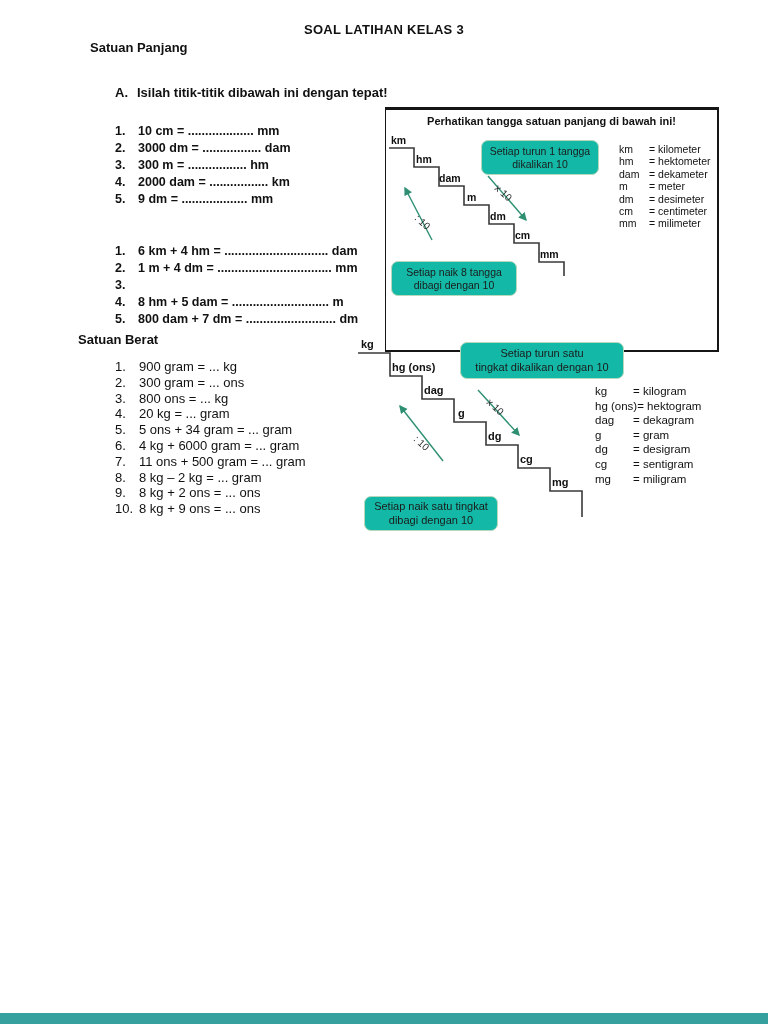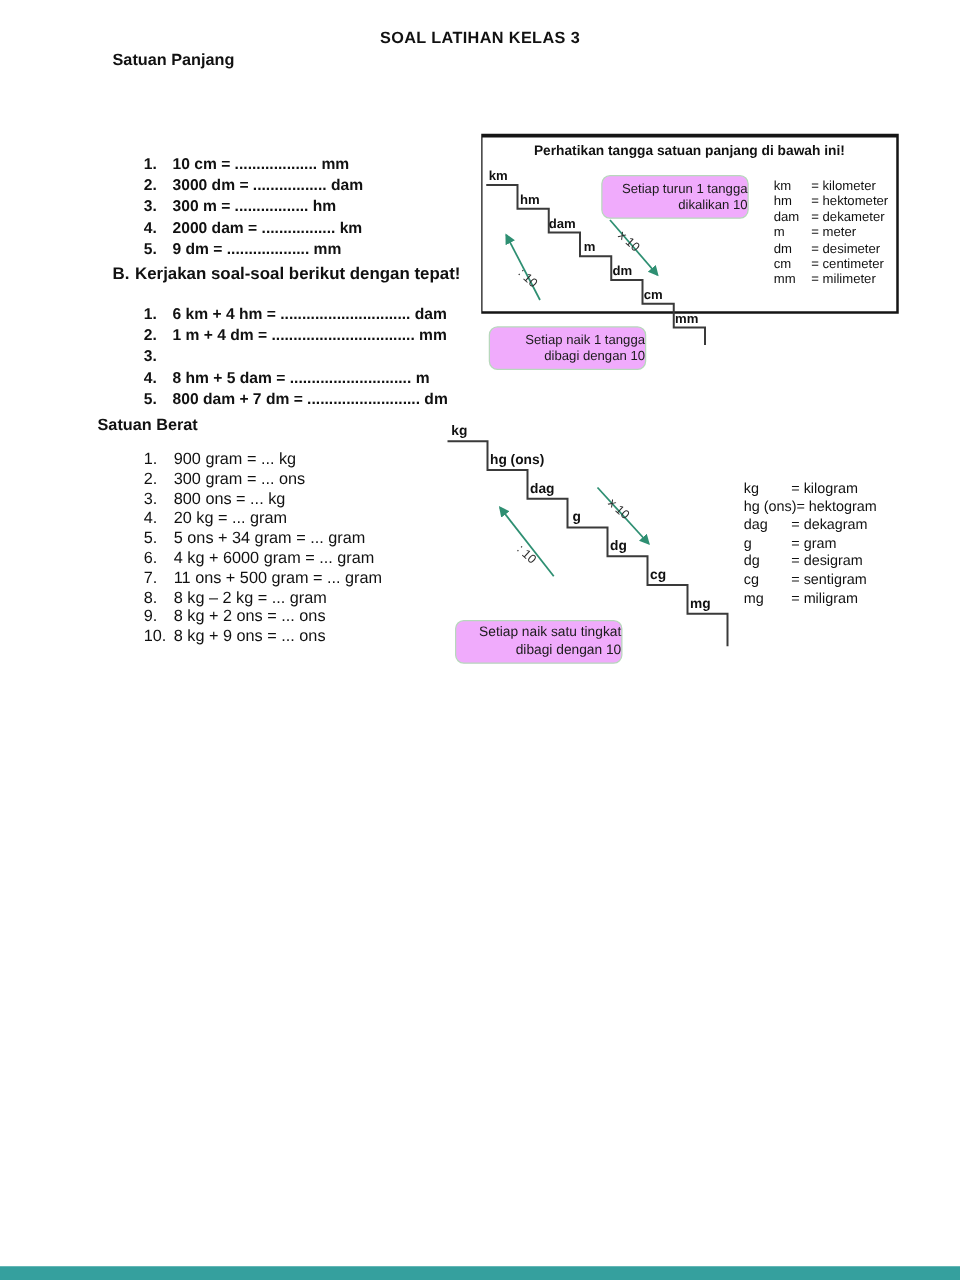--- a/index.html
+++ b/index.html
@@ -26,32 +26,32 @@
   .qlist { position:absolute; }
   .qlist .li { display:flex; }
   .qlist .num { flex:0 0 auto; width:23px; }
   #list-a { left:115px; top:123px; font-size:12.5px; font-weight:bold; line-height:17px; }
   #list-b { left:115px; top:243px; font-size:12.5px; font-weight:bold; line-height:17px; }
   #list-berat { left:115px; top:359px; font-size:13px; line-height:15.8px; }
   #list-berat .num { width:24px; }
 
   
   #ladder-box {
-    position:absolute; left:385px; top:107px; width:334px; height:144px;
+    position:absolute; left:385px; top:107px; width:334px; height:245px;
     background:#fff; border:1px solid #151515;
     border-top-width:3px; border-right-width:2px; border-bottom-width:2px;
   }
   #ladder-box .box-title {
     margin-top:5px; text-align:center; font-size:11px; font-weight:bold;
   }
   .ladder-svg { position:absolute; left:0; top:0; }
 
   .note {
-    position:absolute; background:#f0abfc; border:1px solid #b7d8bc; border-radius:7px;
-    display:flex; flex-direction:column; align-items:flex-end; justify-content:center;
+    position:absolute; background:#14b8a6; border:1px solid #b7d8bc; border-radius:7px;
+    display:flex; flex-direction:column; align-items:center; justify-content:center;
     text-align:center; color:#1b1b1b;
   }
   #note-down-p { left:95px;  top:30px;  width:118px; height:35px; font-size:10.5px; line-height:12.5px; }
   #note-up-p   { left:5px;   top:151px; width:126px; height:35px; font-size:10.5px; line-height:12.5px; }
 
   .legend { position:absolute; }
   .legend-row { display:flex; white-space:nowrap; }
   #legend-p { left:233px; top:33px; font-size:10.5px; line-height:12.4px; }
   #legend-p .lu { min-width:30px; }
   #legend-b { left:240px; top:51px; font-size:11.5px; line-height:14.6px; }
@@ -75,20 +75,23 @@
 </style>
 </head>
 <body>
 
 <div class="canvas">
 
   <div class="doc-title">SOAL LATIHAN KELAS 3</div>
 
   <div id="h-panjang" class="sec-heading">Satuan Panjang</div>
 
+  <div id="a-heading" class="ab-heading">
+    <span class="lbl">A.</span><span>Isilah titik-titik dibawah ini dengan tepat!</span>
+  </div>
 
   <div id="list-a" class="qlist">
     <div class="li">
         <span class="num">1.</span>
         <span class="txt">10 cm = ................... mm</span>
       </div>
     <div class="li">
         <span class="num">2.</span>
         <span class="txt">3000 dm = ................. dam</span>
       </div>
@@ -99,23 +102,20 @@
     <div class="li">
         <span class="num">4.</span>
         <span class="txt">2000 dam = ................. km</span>
       </div>
     <div class="li">
         <span class="num">5.</span>
         <span class="txt">9 dm = ................... mm</span>
       </div>
   </div>
 
-  <div id="b-heading" class="ab-heading">
-    <span class="lbl">B.</span><span>Kerjakan soal-soal berikut dengan tepat!</span>
-  </div>
 
   <div id="list-b" class="qlist">
     <div class="li">
         <span class="num">1.</span>
         <span class="txt">6 km + 4 hm = .............................. dam</span>
       </div>
     <div class="li">
         <span class="num">2.</span>
         <span class="txt">1 m + 4 dm = ................................. mm</span>
       </div>
@@ -155,21 +155,21 @@
 
       <line class="arrow-line" x1="46" y1="130" x2="19" y2="78" marker-end="url(#ah-p)"></line>
       <text class="arrow-label" transform="translate(28,109) rotate(43)">: 10</text>
     </svg>
 
     <div id="note-down-p" class="note">
       <span>Setiap turun 1 tangga</span>
       <span>dikalikan  10</span>
     </div>
     <div id="note-up-p" class="note">
-      <span>Setiap naik  1  tangga</span>
+      <span>Setiap naik  8  tangga</span>
       <span>dibagi dengan 10</span>
     </div>
 
     <div id="legend-p" class="legend">
       <div class="legend-row">
           <span class="lu">km</span>
           <span class="lm">= kilometer</span>
         </div>
       <div class="legend-row">
           <span class="lu">hm</span>
@@ -259,20 +259,24 @@
       <text class="step-label big" x="165" y="130">cg</text>
       <text class="step-label big" x="197" y="153">mg</text>
 
       <line class="arrow-line" x1="123" y1="57" x2="164" y2="102" marker-end="url(#ah-b)"></line>
       <text class="arrow-label" transform="translate(131,70) rotate(43)">x 10</text>
 
       <line class="arrow-line" x1="88" y1="128" x2="45" y2="73" marker-end="url(#ah-b)"></line>
       <text class="arrow-label" transform="translate(58,107) rotate(43)">: 10</text>
     </svg>
 
+    <div id="note-down-b" class="note">
+      <span>Setiap turun satu</span>
+      <span>tingkat dikalikan dengan 10</span>
+    </div>
     <div id="note-up-b" class="note">
       <span>Setiap naik satu tingkat</span>
       <span>dibagi dengan 10</span>
     </div>
 
     <div id="legend-b" class="legend">
       <div class="legend-row">
           <span class="lu">kg</span>
           <span class="lm">= kilogram</span>
         </div>

